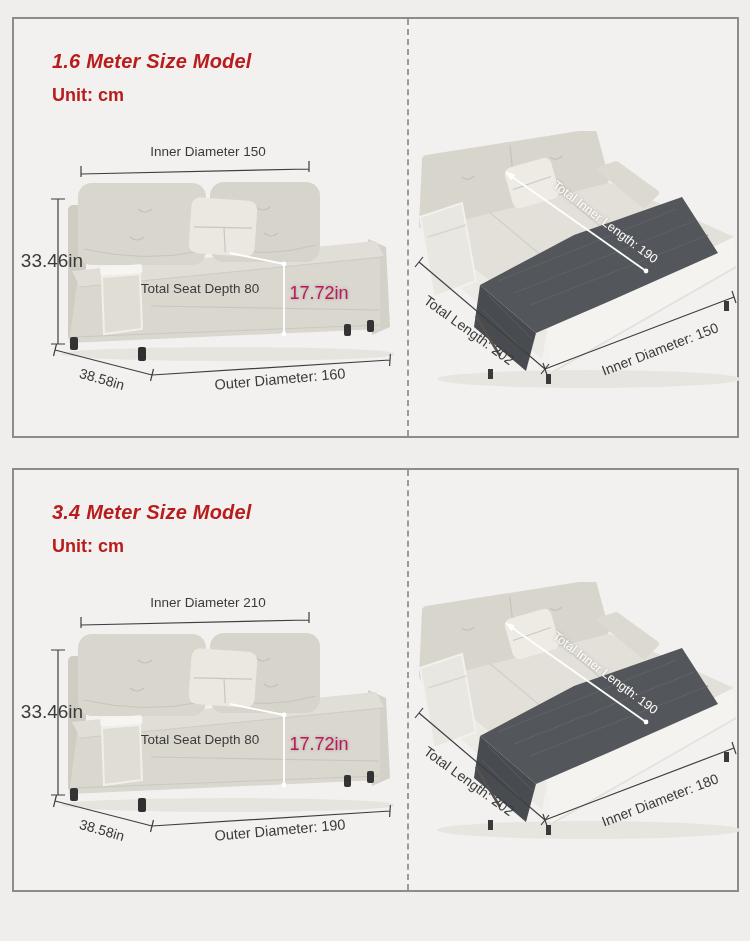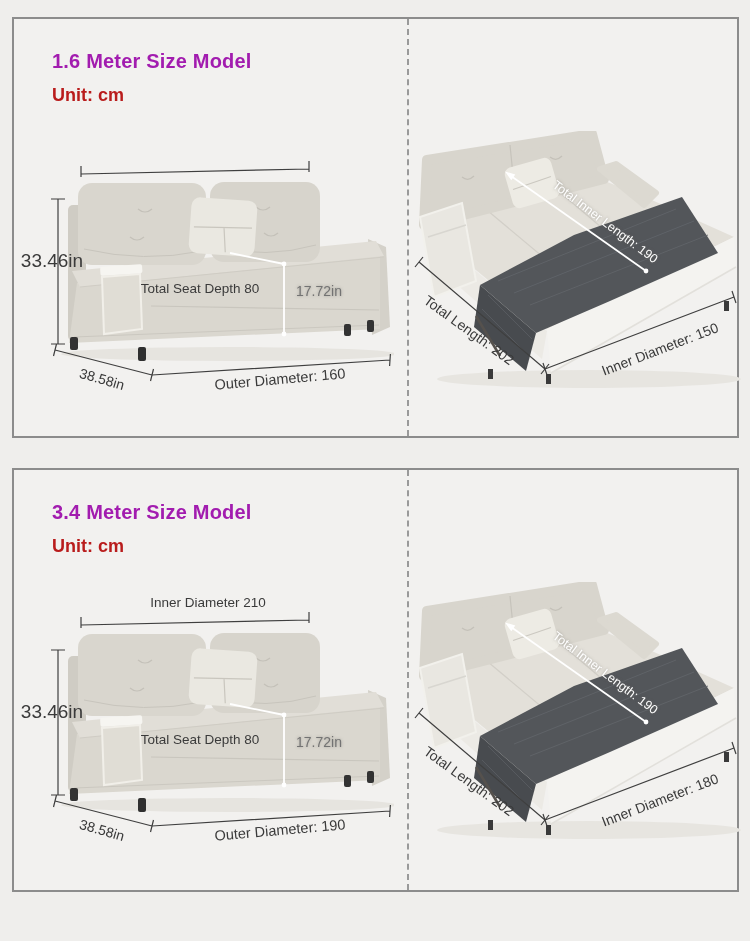--- a/index.html
+++ b/index.html
@@ -12,38 +12,38 @@
     background:#f2f1ef;border:2px solid #8c8c8c;box-sizing:border-box;
   }
   .panel-1{top:17px;height:421px;}
   .panel-2{top:468px;height:424px;}
   .divider{
     position:absolute;left:393px;top:0;bottom:0;width:0;
     border-left:2px dashed #9a9a9a;
   }
   .panel-title{
     position:absolute;left:38px;top:31px;margin:0;
-    font-size:20px;font-weight:700;color:#a21caf;letter-spacing:.2px;
+    font-size:20px;font-weight:700;color:#b91c1c;letter-spacing:.2px;font-style:italic;
   }
   .unit-label{
     position:absolute;left:38px;top:66px;
     font-size:18px;font-weight:700;color:#b91c1c;
   }
   .fig-host{position:absolute;}
   .host-sofa{left:20px;top:158px;width:360px;height:190px;}
   .host-bed{left:400px;top:112px;width:335px;height:270px;}
   .host-dims{left:0;top:0;width:723px;height:419px;}
   .dim-label{
     position:absolute;text-align:center;white-space:nowrap;
     font-size:13.5px;color:#3a3a3a;line-height:1.15;
   }
   .lbl-inner-diam-sofa{left:94px;top:125px;width:200px;}
   .lbl-height{left:-2px;top:231px;width:80px;font-size:19px;}
   .lbl-seat-depth{left:86px;top:239px;width:200px;margin-top:23px;}
-  .lbl-seat-height{left:260px;top:264px;width:90px;font-size:14px;color:#737373;
+  .lbl-seat-height{left:260px;top:264px;width:90px;font-size:18px;color:#be185d;
     text-shadow:0 0 3px rgba(110,108,100,.55);}
   .lbl-base-depth{left:43px;top:352px;width:90px;font-size:14px;transform:rotate(16deg);}
   .lbl-outer-diam{left:166px;top:352px;width:200px;font-size:14.5px;transform:rotate(-5deg);}
   .lbl-total-inner{left:506px;top:196px;width:170px;font-size:12.5px;color:#fff;
     transform:rotate(37deg);text-shadow:0 0 3px rgba(110,108,100,.55);}
   .lbl-total-length{left:375px;top:303px;width:160px;font-size:14px;transform:rotate(36deg);}
   .lbl-inner-diam-bed{left:561px;top:322px;width:170px;font-size:14px;transform:rotate(-21deg);}
   svg{display:block;}
 </style>
 </head>
@@ -126,20 +126,21 @@
     <g fill="#ffffff" stroke="none">
       <circle cx="270" cy="245" r="2.4"></circle>
       <circle cx="270" cy="315" r="2.4"></circle>
       <circle cx="632" cy="252" r="2.4"></circle>
       <polygon points="491,152.5 501.3,155.4 497.3,161.2"></polygon>
     </g>
   </svg>
 </div>
     <h2 class="panel-title">1.6 Meter Size Model</h2>
     <div class="unit-label">Unit: cm</div>
+    <div class="dim-label lbl-inner-diam-sofa">Inner Diameter 150</div>
     <div class="dim-label lbl-height">33.46in</div>
     <div class="dim-label lbl-seat-depth">Total Seat Depth 80</div>
     <div class="dim-label lbl-seat-height">17.72in</div>
     <div class="dim-label lbl-base-depth">38.58in</div>
     <div class="dim-label lbl-outer-diam">Outer Diameter: 160</div>
     <div class="dim-label lbl-total-inner">Total Inner Length: 190</div>
     <div class="dim-label lbl-total-length">Total Length: 202</div>
     <div class="dim-label lbl-inner-diam-bed">Inner Diameter: 150</div>
   </section>
 

